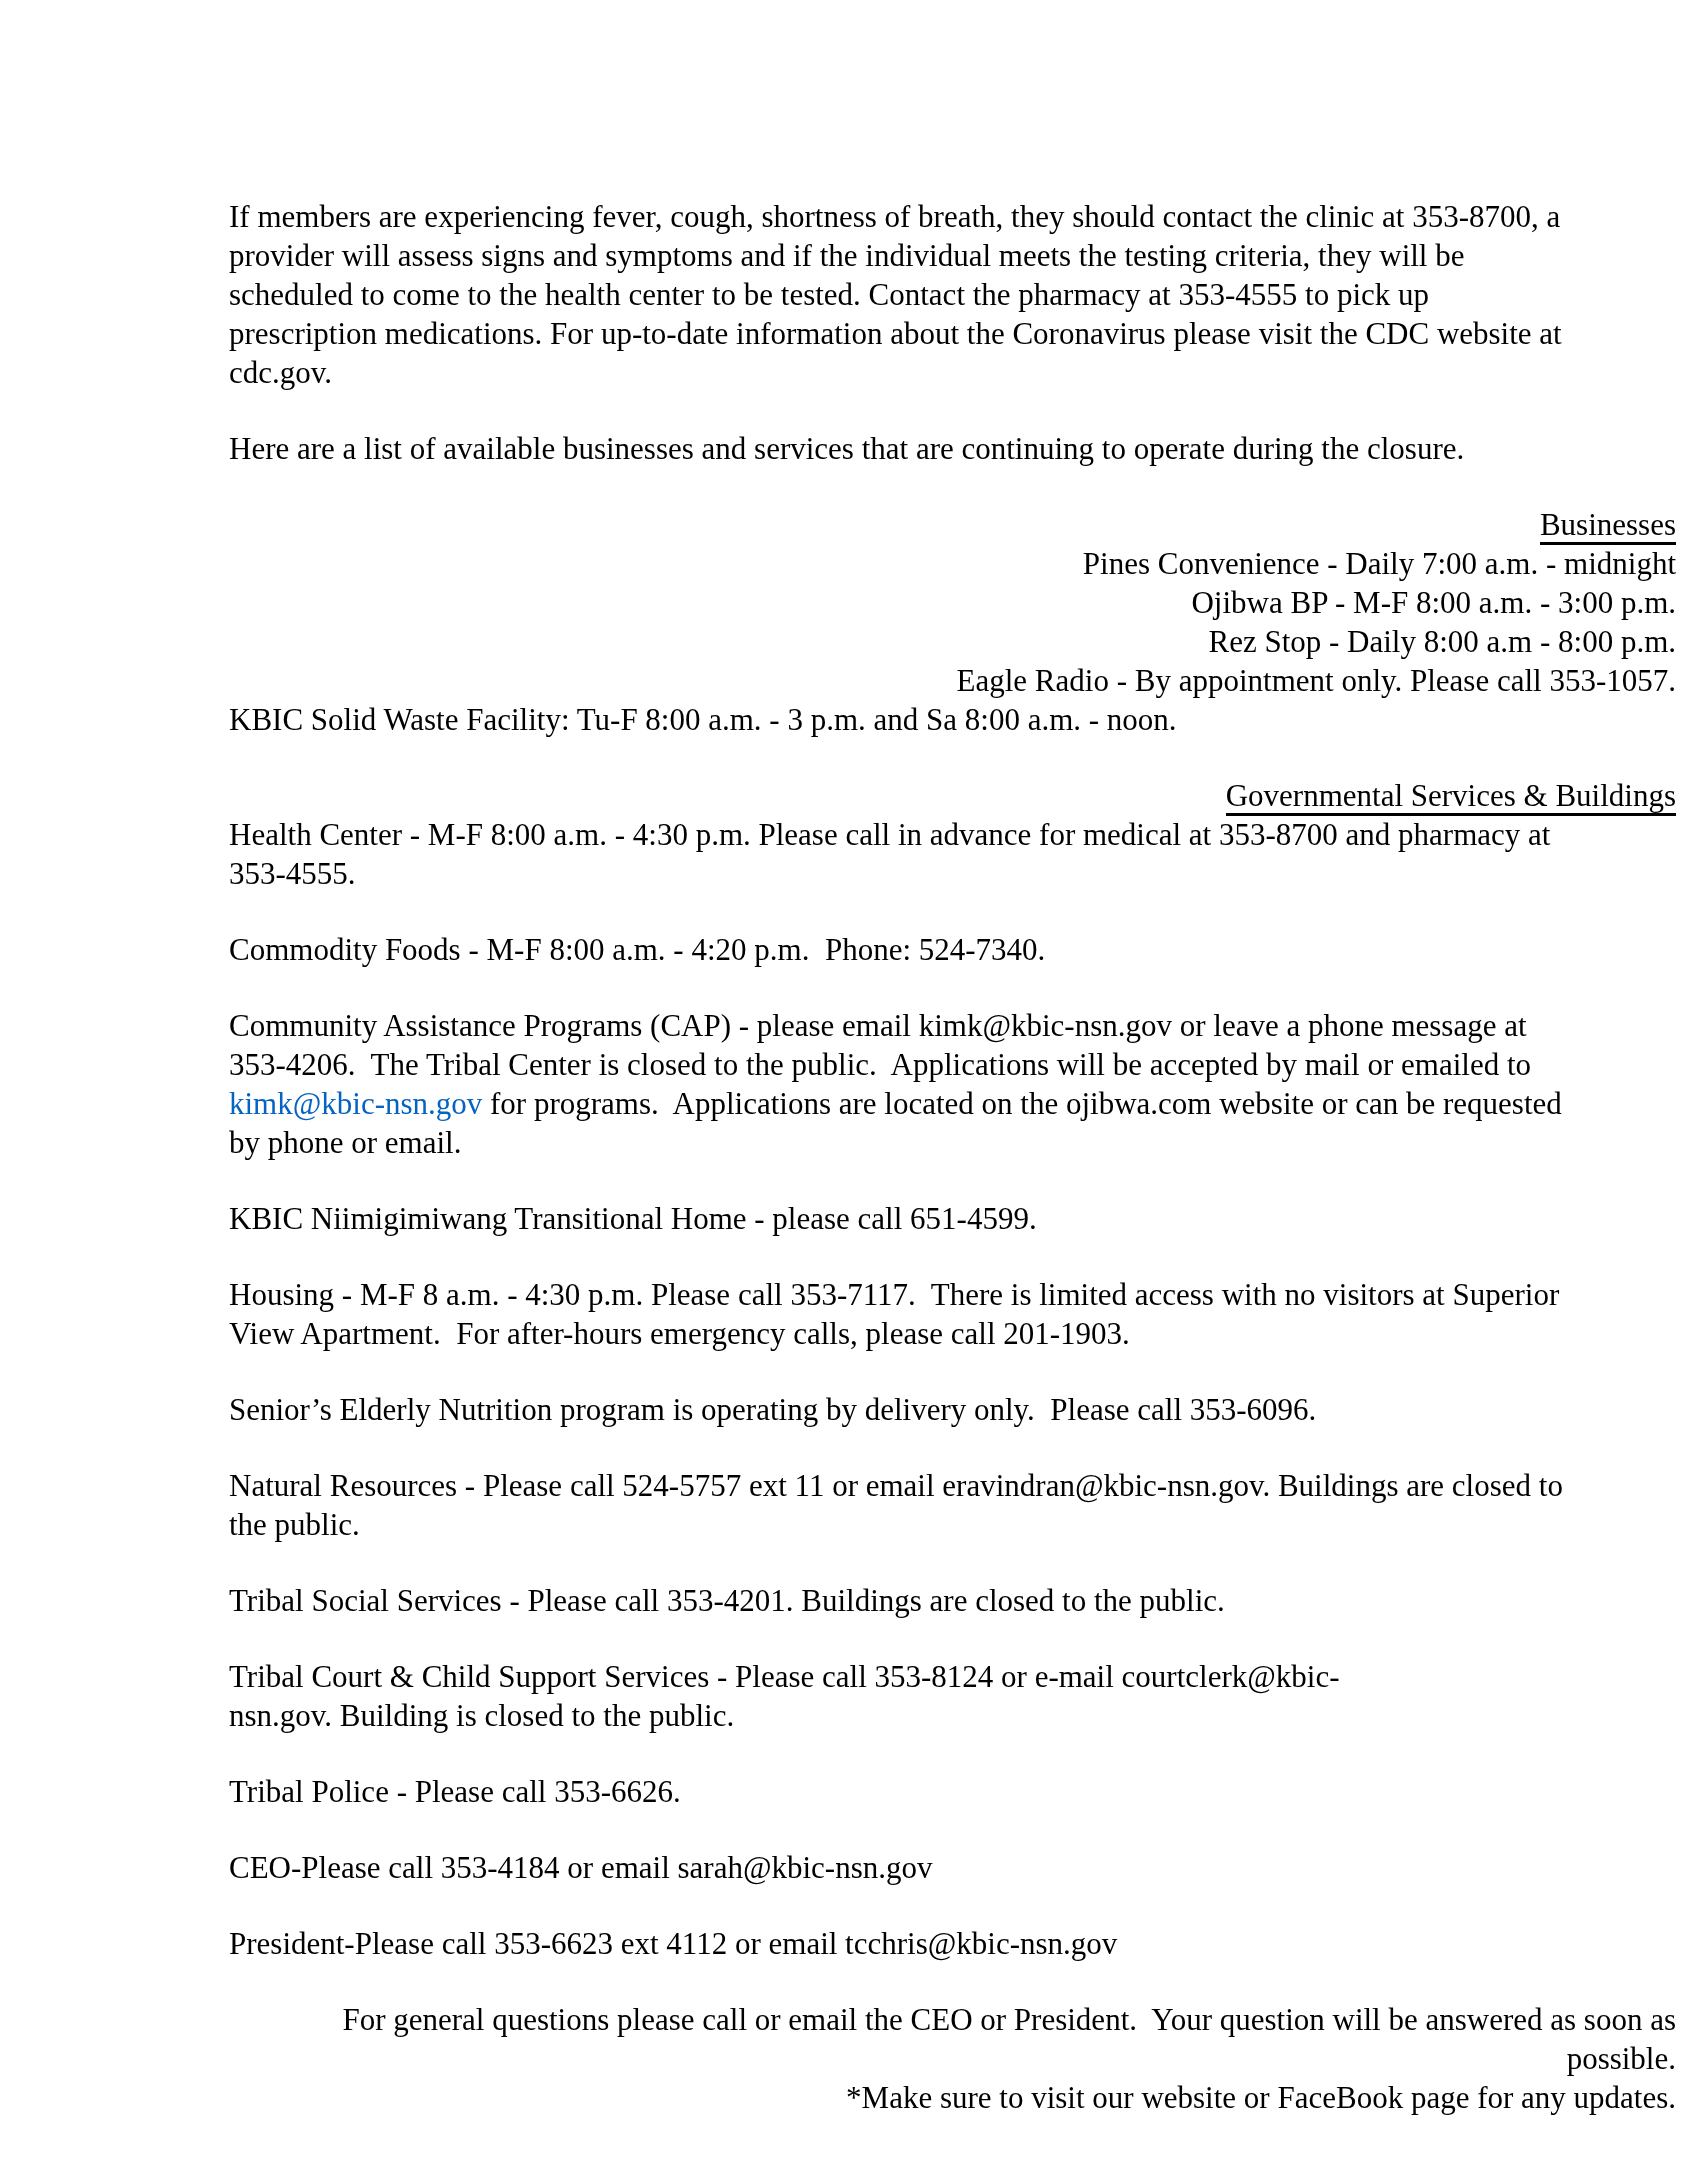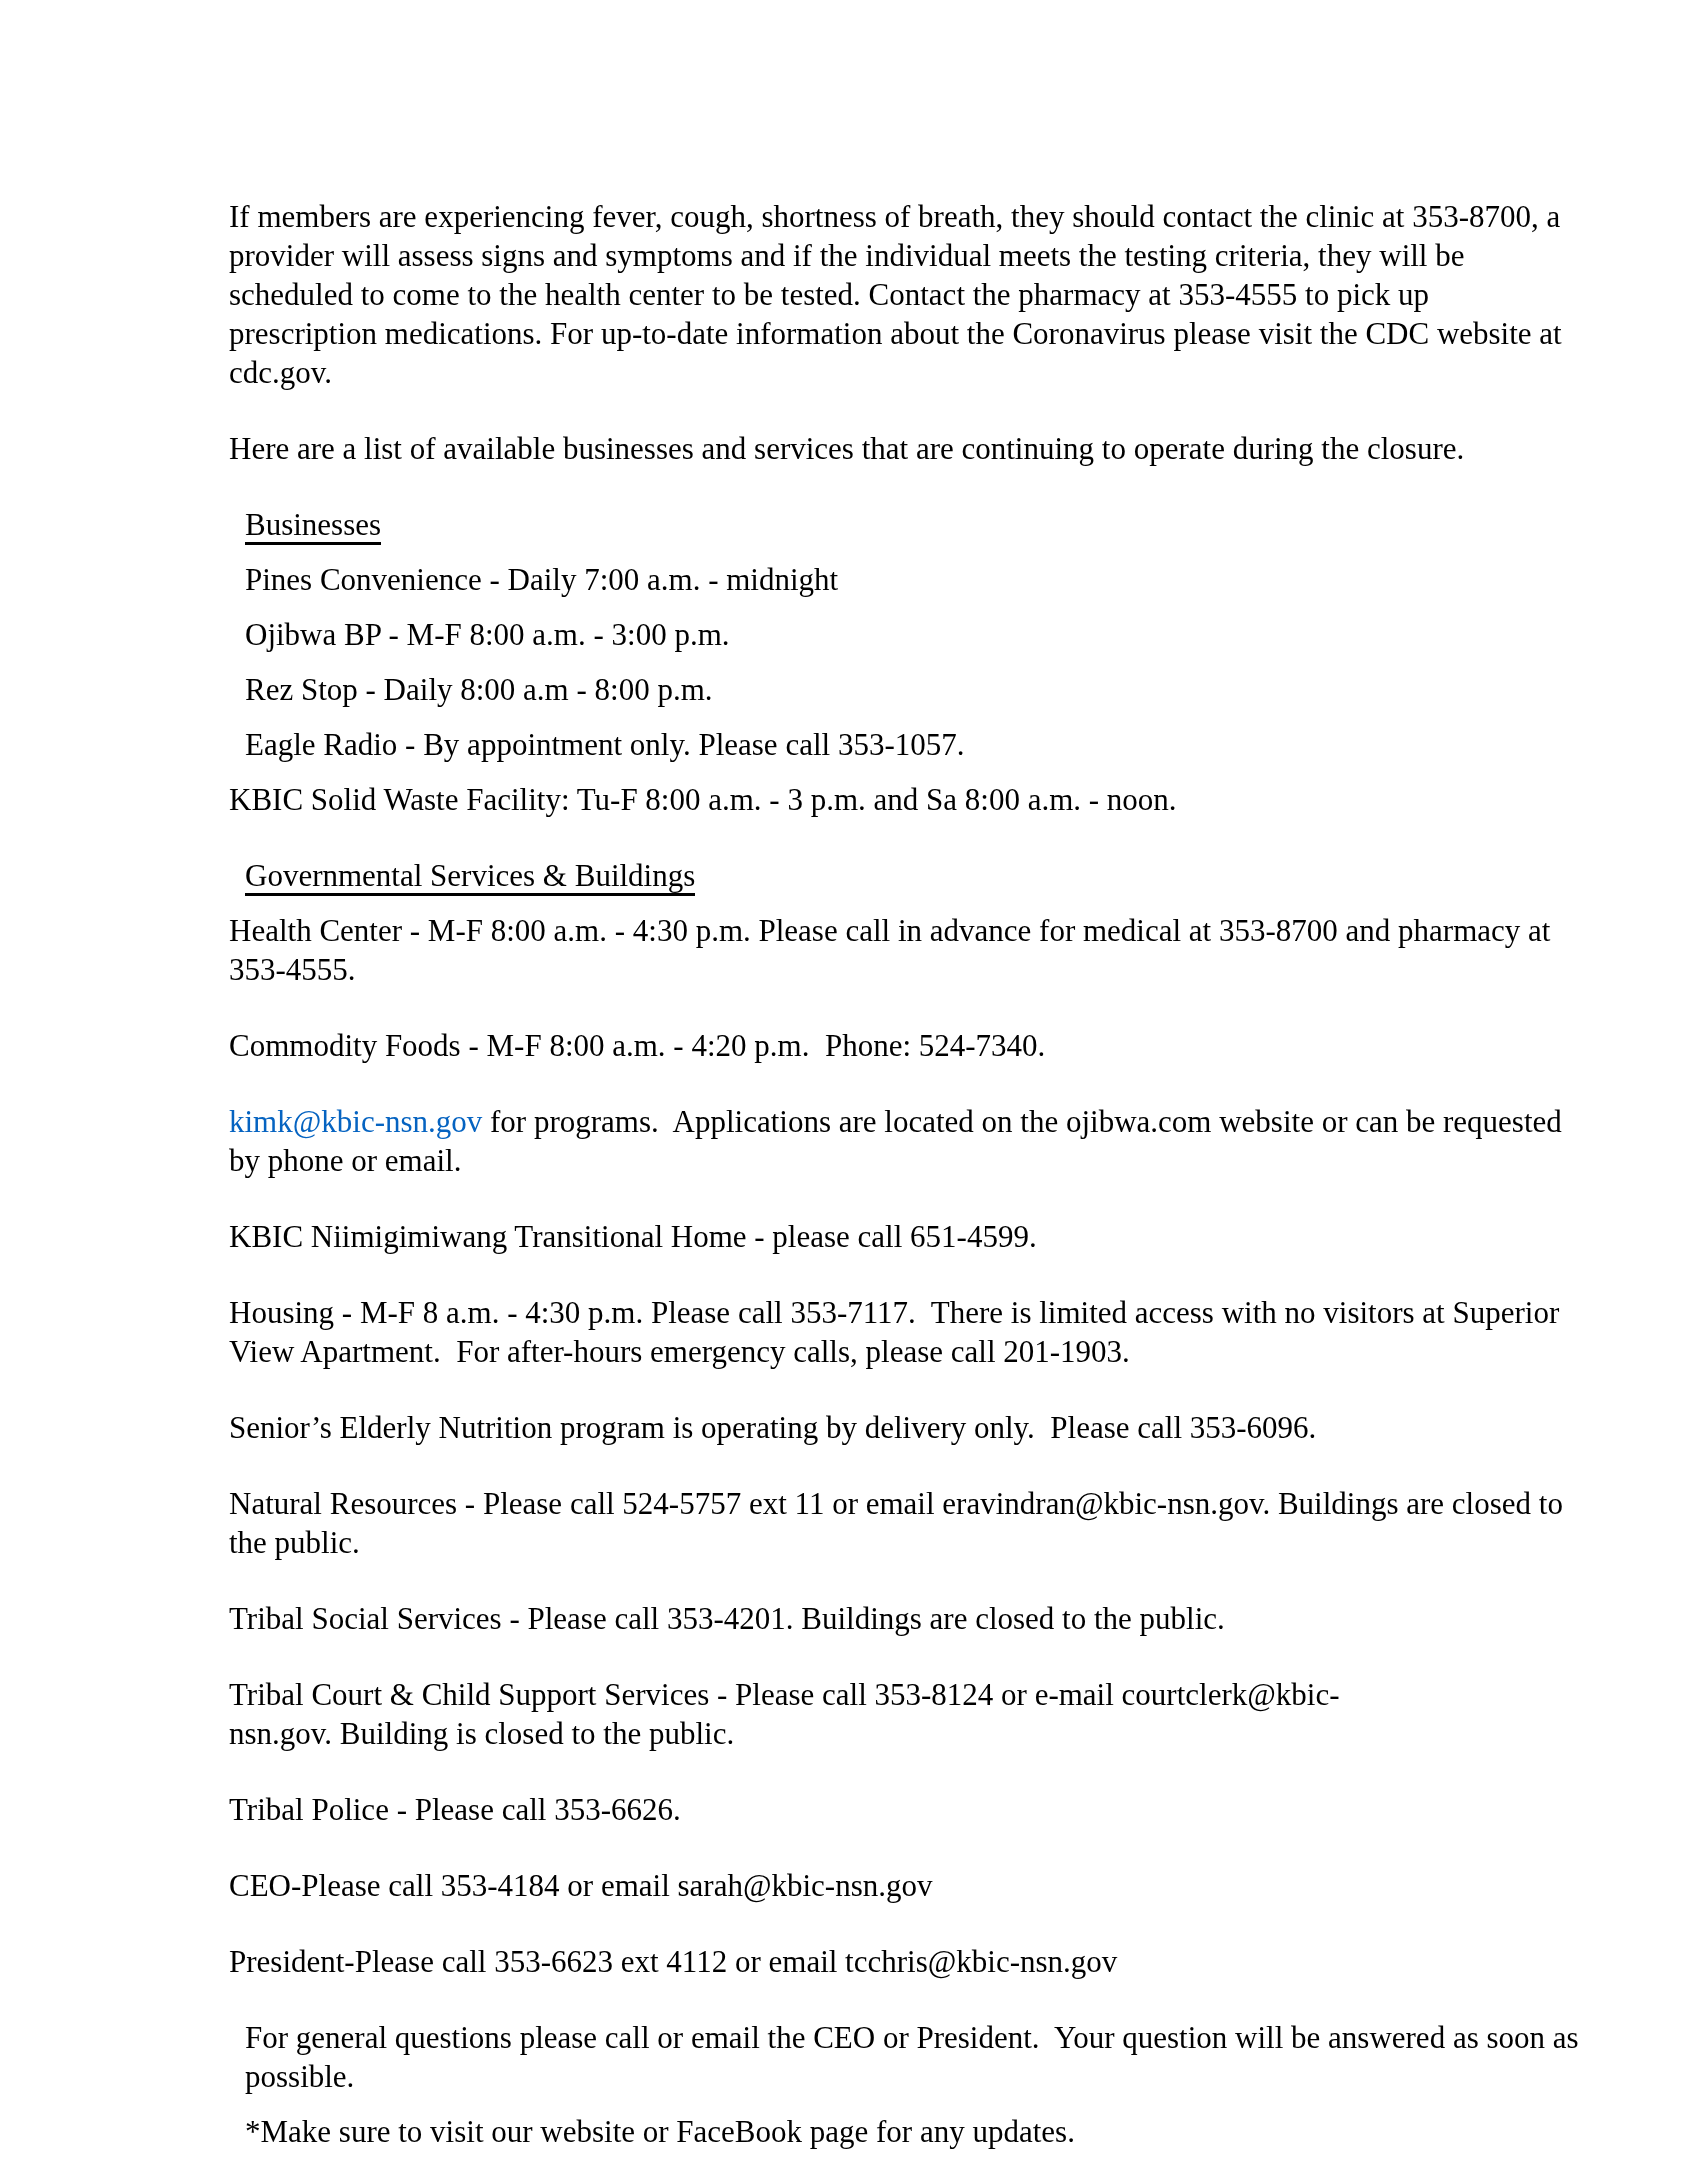--- a/index.html
+++ b/index.html
@@ -31,21 +31,22 @@
     line-height: 39px;
   }
   .block {
     white-space: pre-wrap;
     margin: 0;
   }
   .para {
     margin: 0 0 37px 0;
   }
   .tight {
-    margin: 16px;
+    margin: 0;
+    text-align: right;
   }
   .u {
     border-bottom: 3px solid var(--text-color, #000000);
     padding-bottom: 0px;
   }
   .doc a.link {
     color: var(--link-color, #0563c1);
     cursor: pointer;
   }
 </style>
@@ -69,21 +70,23 @@
     <div class="block tight">Rez Stop - Daily 8:00 a.m - 8:00 p.m.</div>
     <div class="block tight">Eagle Radio - By appointment only. Please call 353-1057.</div>
     <div class="block para">KBIC Solid Waste Facility: Tu-F 8:00 a.m. - 3 p.m. and Sa 8:00 a.m. - noon.</div>
 
     <div class="block tight"><span class="u">Governmental Services &amp; Buildings</span></div>
     <div class="block para">Health Center - M-F 8:00 a.m. - 4:30 p.m. Please call in advance for medical at 353-8700 and pharmacy at
 353-4555.</div>
 
     <div class="block para">Commodity Foods - M-F 8:00 a.m. - 4:20 p.m.  Phone: 524-7340.</div>
 
-    <div class="block para"><a class="link">kimk@kbic-nsn.gov</a><span> for programs.  Applications are located on the ojibwa.com website or can be requested
+    <div class="block para"><span>Community Assistance Programs (CAP) - please email kimk@kbic-nsn.gov or leave a phone message at
+353-4206.  The Tribal Center is closed to the public.  Applications will be accepted by mail or emailed to
+</span><a class="link">kimk@kbic-nsn.gov</a><span> for programs.  Applications are located on the ojibwa.com website or can be requested
 by phone or email.</span></div>
 
     <div class="block para">KBIC Niimigimiwang Transitional Home - please call 651-4599.</div>
 
 
     <div class="block para">Housing - M-F 8 a.m. - 4:30 p.m. Please call 353-7117.  There is limited access with no visitors at Superior
 View Apartment.  For after-hours emergency calls, please call 201-1903.</div>
 
     <div class="block para">Senior’s Elderly Nutrition program is operating by delivery only.  Please call 353-6096.</div>
 

